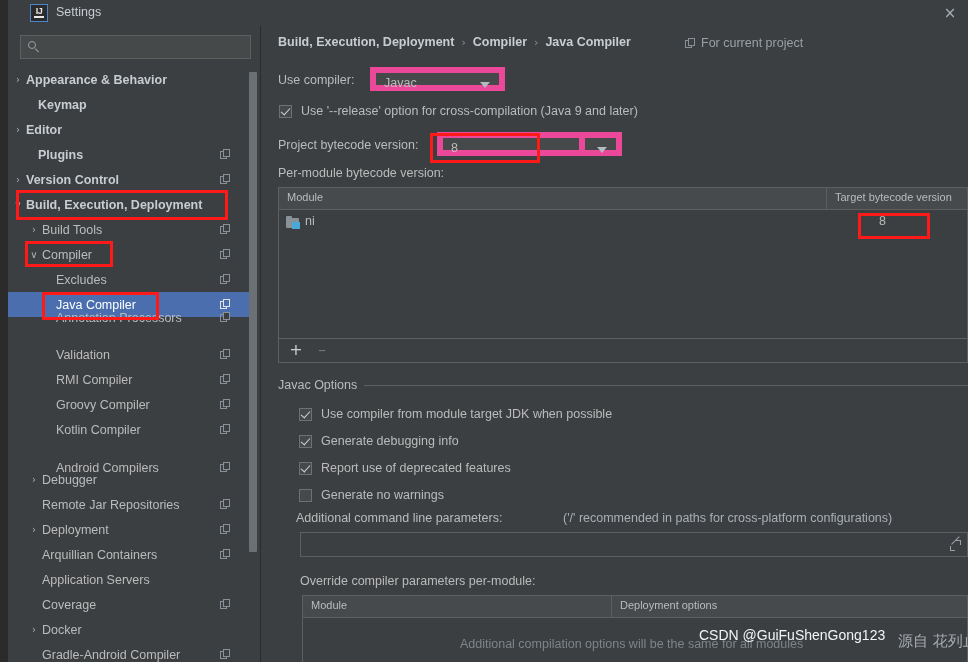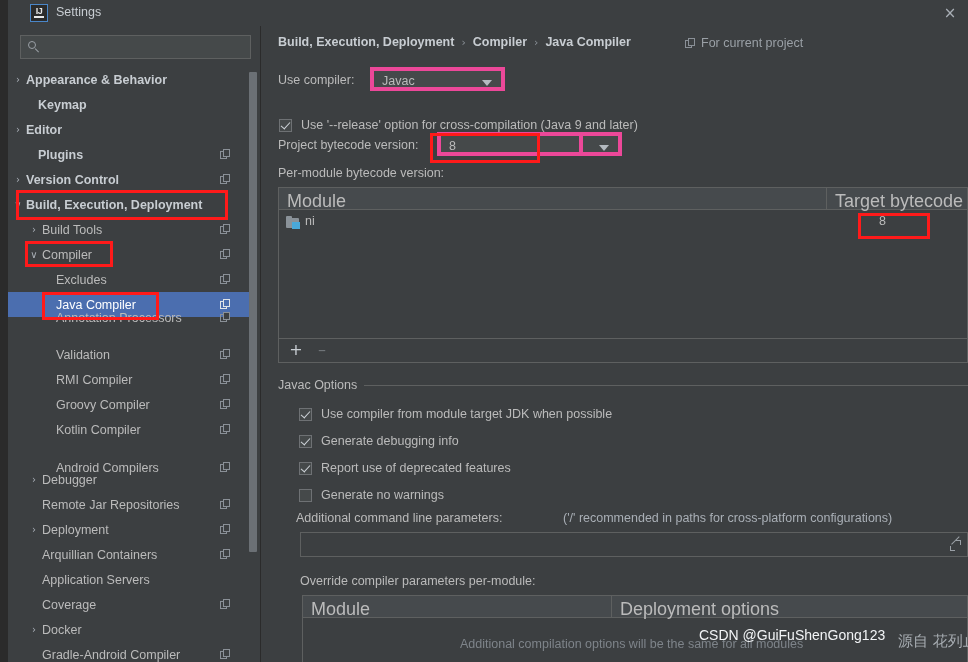--- a/index.html
+++ b/index.html
@@ -125,21 +125,21 @@
     font-family: "DejaVu Sans", sans-serif; }
   .scope-label {
     position: absolute; left: 423px; top: 10px;
     font-size: 12.5px; color: #9aa0a6; display: flex; align-items: center; gap: 5px;
     white-space: nowrap;
   }
 
   .row-label { position: absolute; font-size: 12.5px; color: #bbbbbb; white-space: nowrap; }
 
   .combo {
-    position: absolute; background: #45494a; border: 4px solid #ec4899;
+    position: absolute; background: #45494a; border: 6px solid #ec4899;
     height: 24px;
   }
   .combo .val {
     position: absolute; left: 8px; top: 3px; font-size: 12.5px; color: #bbbbbb;
   }
   .combo .caret {
     position: absolute; right: 9px; top: 9px;
     width: 0; height: 0; border-left: 5px solid transparent;
     border-right: 5px solid transparent; border-top: 6px solid #b4bac0;
   }
@@ -160,21 +160,21 @@
 
   
   .table-box {
     position: absolute; background: #3c3f41; border: 1px solid #5e6060;
   }
   .t-head {
     position: absolute; left: 0; top: 0; height: 22px; width: 100%;
     background: #464a4d; border-bottom: 1px solid #5e6060;
   }
   .t-head .th {
-    position: absolute; top: 3px; font-size: 18px; color: #bbbbbb; white-space: nowrap;
+    position: absolute; top: 3px; font-size: 11px; color: #bbbbbb; white-space: nowrap;
   }
   .t-head .divider {
     position: absolute; top: 0; width: 1px; height: 22px; background: #5e6060;
   }
   .t-row { position: absolute; height: 23px; width: 100%; }
   .mod-ico { position: absolute; width: 15px; height: 13px; }
   .mod-ico .f {
     position: absolute; left: 0; top: 2px; width: 13px; height: 10px;
     background: #8a9299; border-radius: 1px;
   }
@@ -445,21 +445,21 @@
         </span>
         <span>For current project</span>
       </div>
 
       <div class="row-label" style="left:16px; top:47px;">Use compiler:</div>
       <div class="combo" style="left:108px; top:41px; width:135px;">
         <span class="val">Javac</span>
         <span class="caret"></span>
       </div>
 
-      <div class="chk-row" style="left:17px; top:92px;">
+      <div class="chk-row" style="left:17px; top:78px;">
         <span class="chk on"></span>
         <span class="t">Use '--release' option for cross-compilation (Java 9 and later)</span>
       </div>
 
       <div class="row-label" style="left:16px; top:112px;">Project bytecode version:</div>
       <div class="combo" style="left:175px; top:106px; width:170px;">
         <span class="val">8</span>
       </div>
       <div class="combo" style="left:317px; top:106px; width:43px;">
         <span class="caret"></span>

